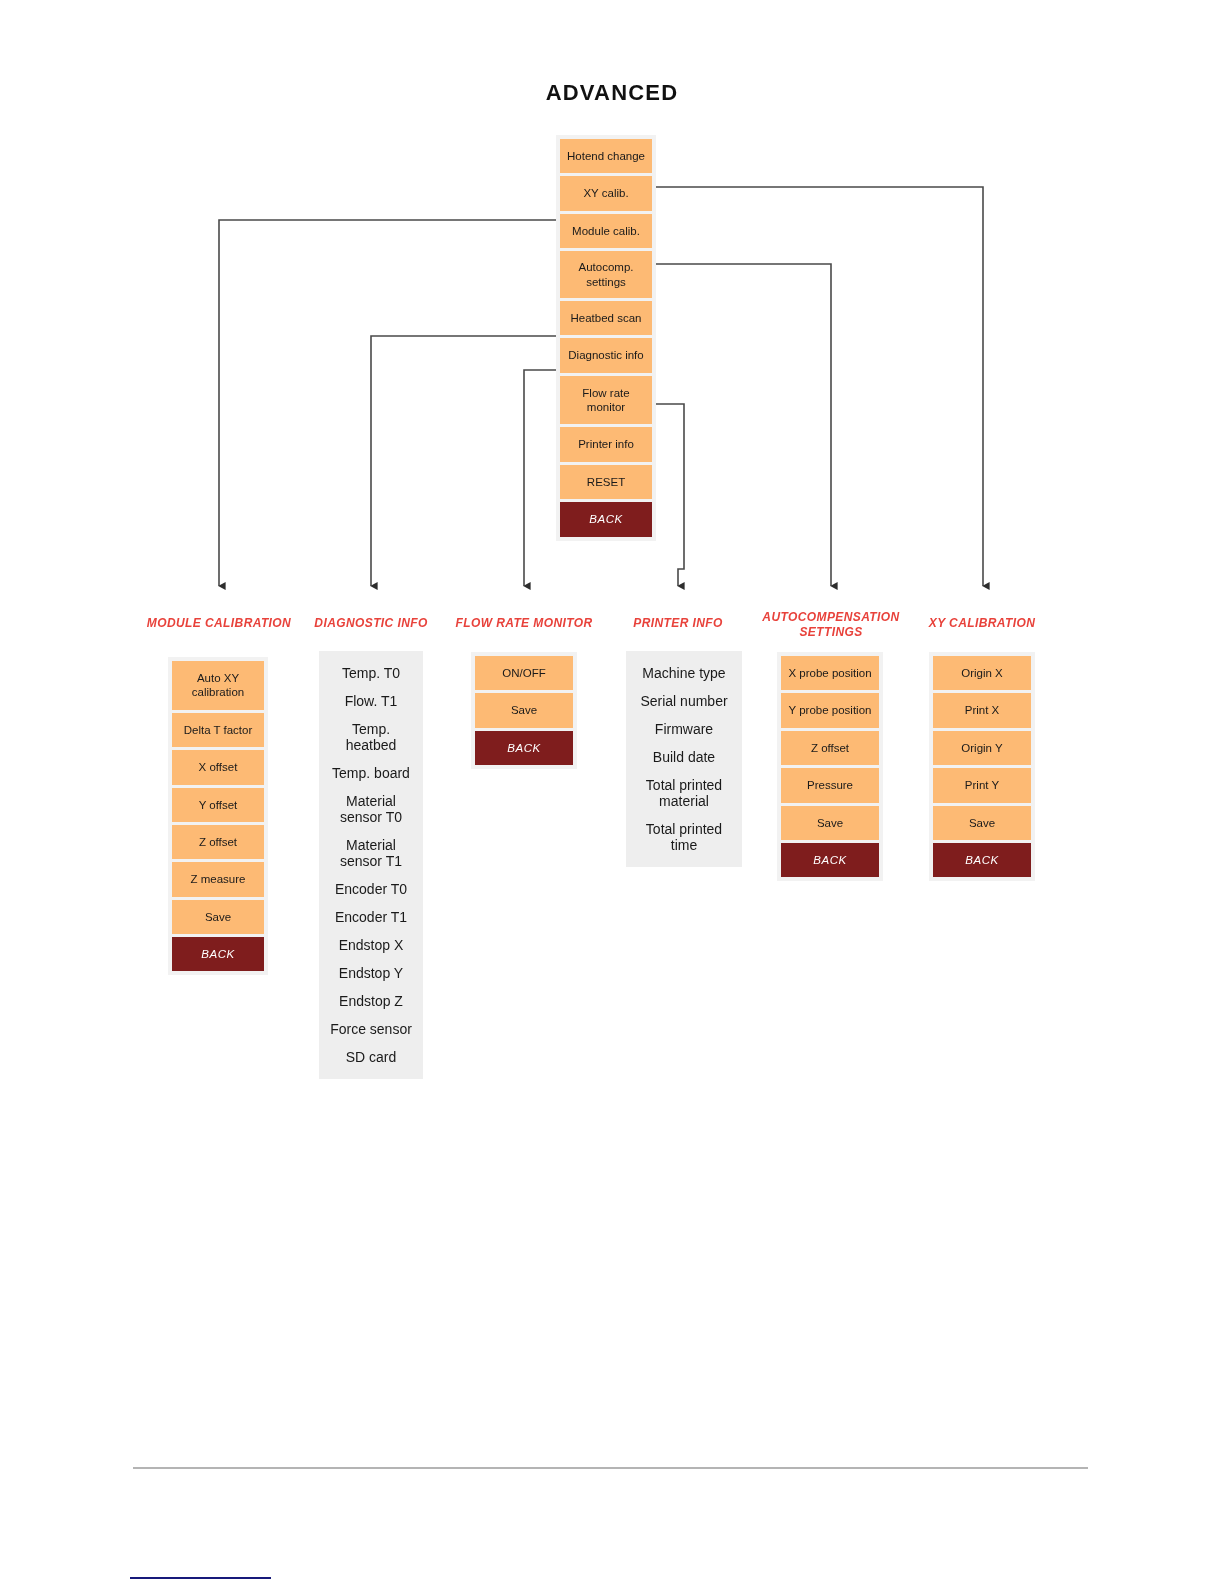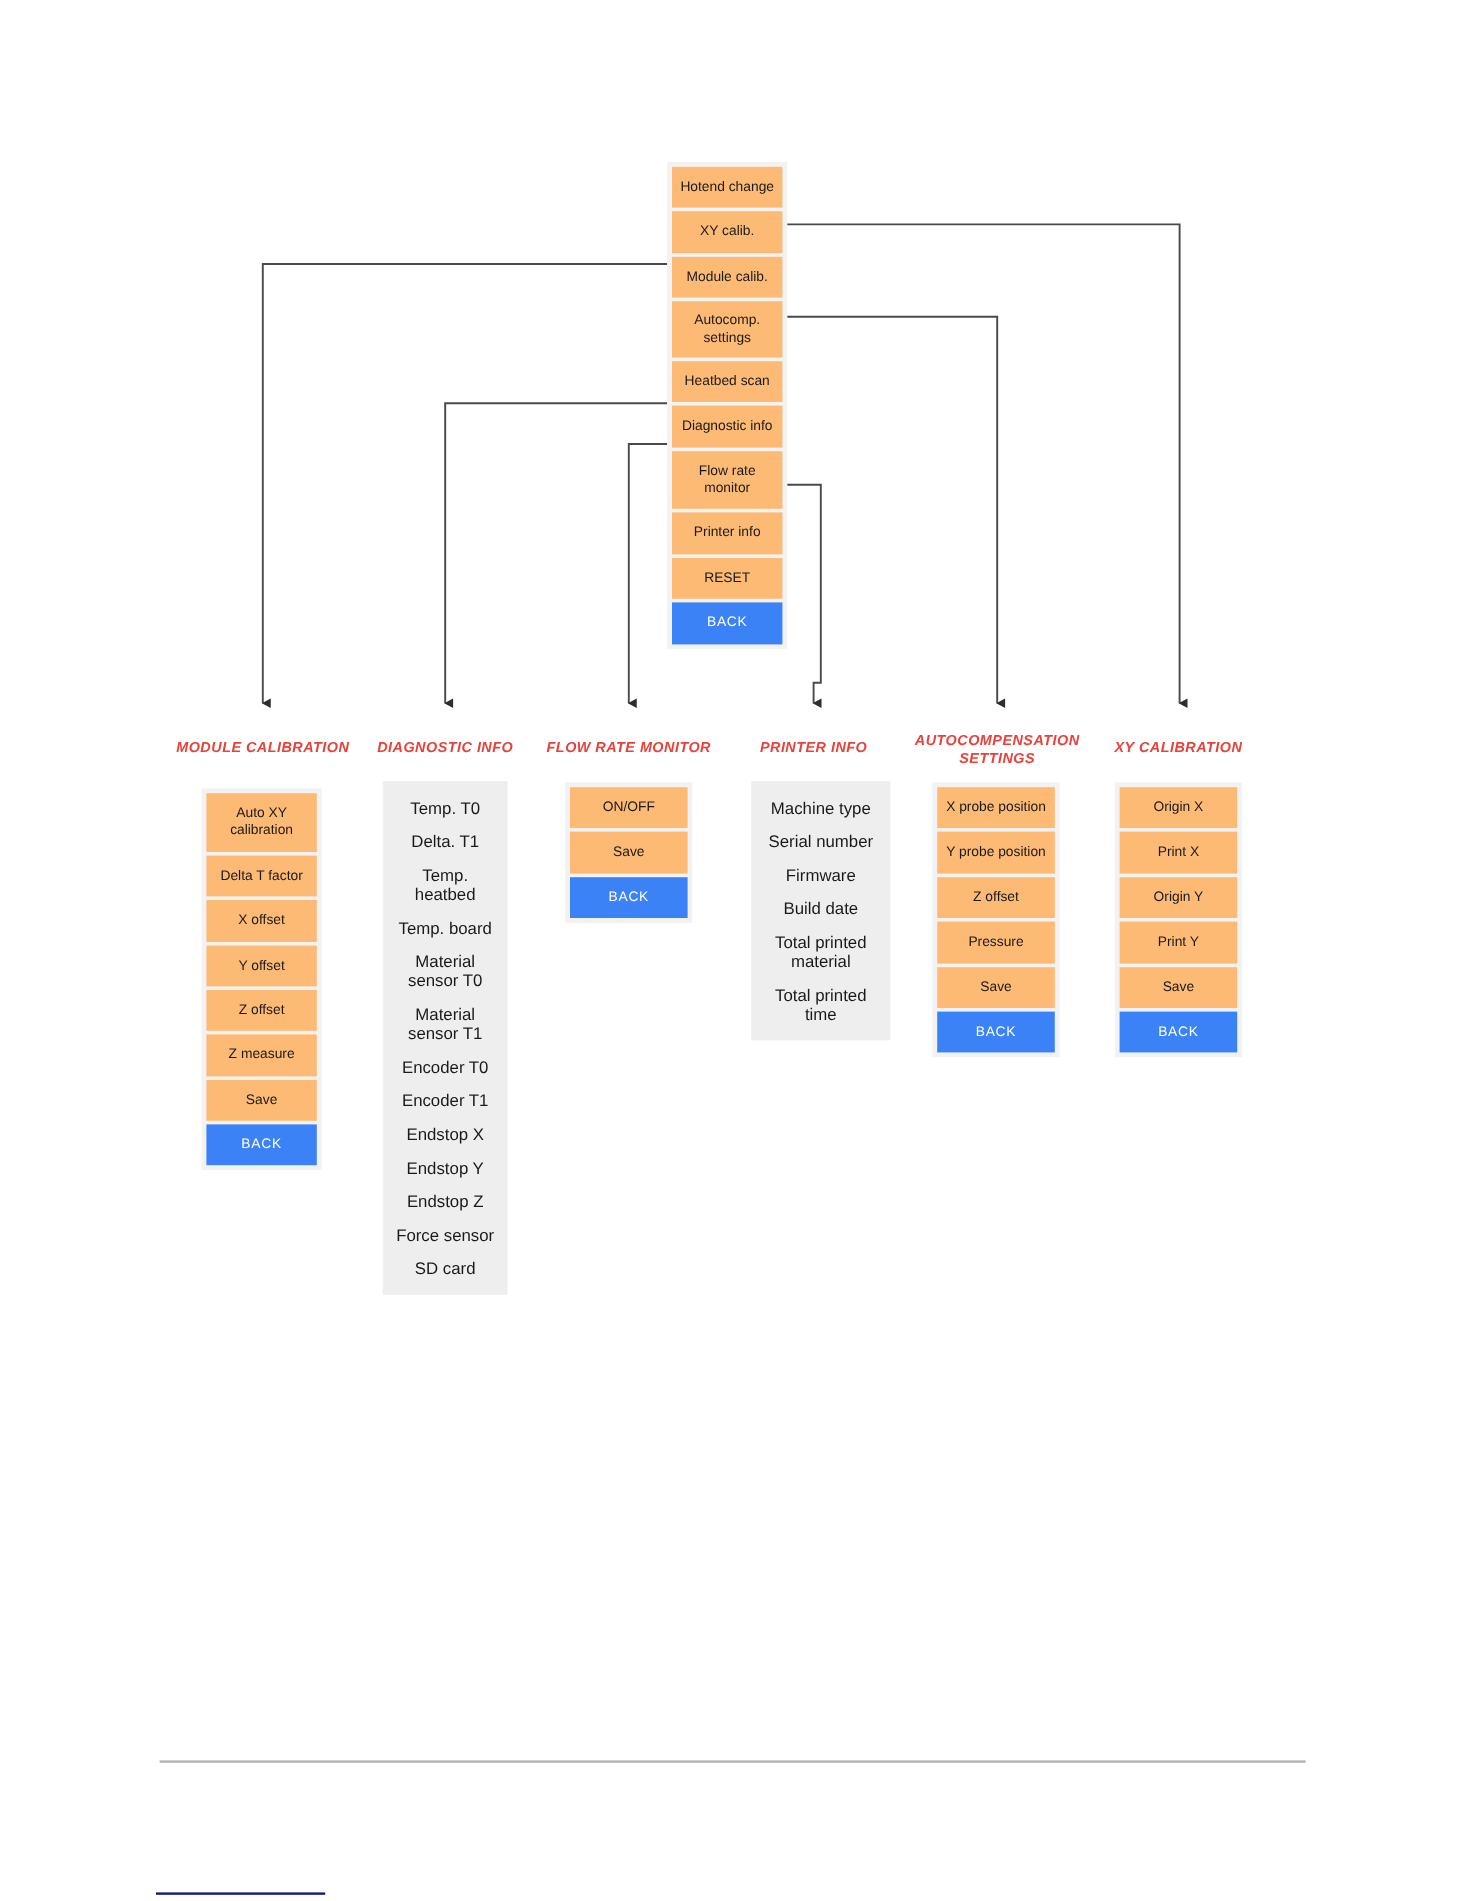--- a/index.html
+++ b/index.html
@@ -59,23 +59,24 @@
     font-size: 11.5px;
     line-height: 1.25;
     text-align: center;
     padding: 10px 4px;
     margin-bottom: 3px;
     box-sizing: border-box;
     white-space: pre-line;
   }
   .btn:last-child { margin-bottom: 0; }
   .btn.red {
-    background: #3b82f6;
+    background: #7f1d1d;
     color: #ffffff;
     letter-spacing: 0.6px;
+    font-style: italic;
   }
   .btn.tall { padding: 9px 4px; }
 
   
   .row {
     background: transparent;
     color: #1a1a1a;
     font-size: 14px;
     text-align: center;
     padding: 6px 2px;
@@ -111,20 +112,21 @@
     width: 141px;
     height: 2px;
     background: #16197a;
   }
 </style>
 </head>
 <body>
 
 <div id="page-root">
 
+  <div class="page-title">ADVANCED</div>
 
   <svg id="connectors" viewBox="0 0 1224 1584" xmlns="http://www.w3.org/2000/svg">
     <defs>
       <marker id="arrowhead" markerWidth="9" markerHeight="9" refX="4.5" refY="7.6" orient="auto" markerUnits="userSpaceOnUse">
         <path d="M0.6,1 L8.4,1 L4.5,8.4 Z" fill="#2e2e2e"></path>
       </marker>
     </defs>
 
     <path d="M556,220 L219,220 L219,586" fill="none" stroke="#4a4a4a" stroke-width="1.6" marker-end="url(#arrowhead)"></path>
 
@@ -161,21 +163,21 @@
       <div class="btn">Y offset</div>
       <div class="btn">Z offset</div>
       <div class="btn">Z measure</div>
       <div class="btn">Save</div>
       <div class="btn red">BACK</div>
     </div>
 
   <div class="col-head" style="left:297px; top:616px; width:148px;">DIAGNOSTIC INFO</div>
   <div class="panel flat" style="left:319px; top:651px; width:104px;">
       <div class="row">Temp. T0</div>
-      <div class="row">Delta. T1</div>
+      <div class="row">Flow. T1</div>
       <div class="row">Temp. heatbed</div>
       <div class="row">Temp. board</div>
       <div class="row">Material sensor T0</div>
       <div class="row">Material sensor T1</div>
       <div class="row">Encoder T0</div>
       <div class="row">Encoder T1</div>
       <div class="row">Endstop X</div>
       <div class="row">Endstop Y</div>
       <div class="row">Endstop Z</div>
       <div class="row">Force sensor</div>

